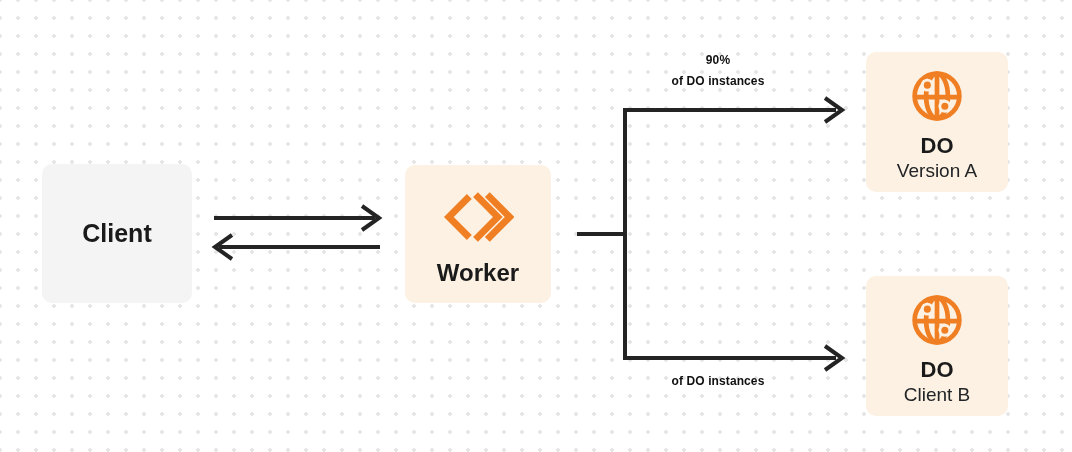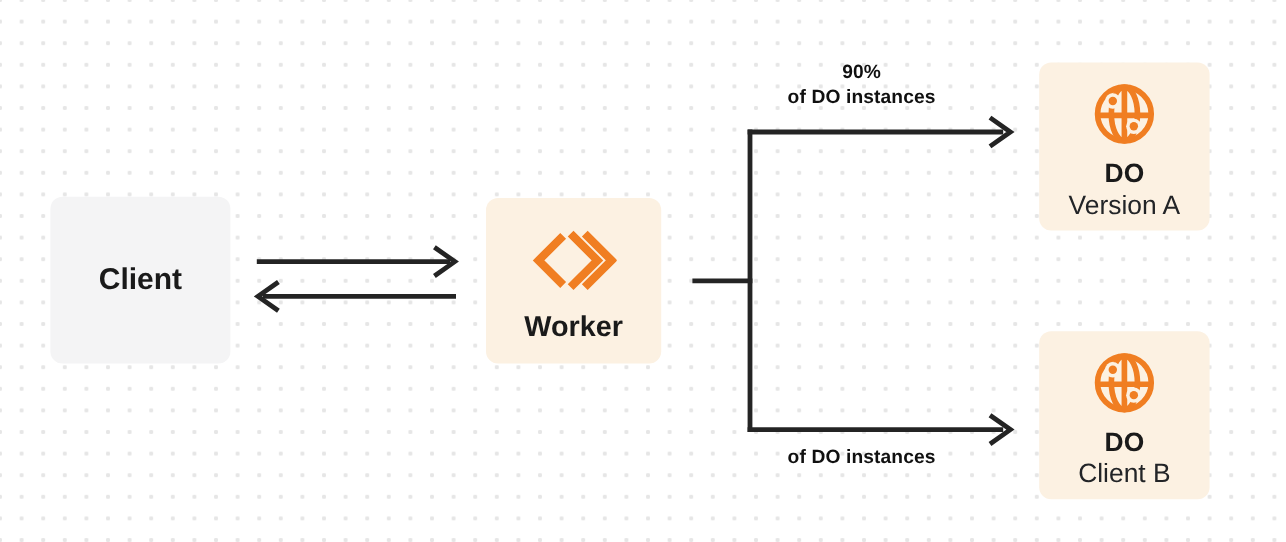--- a/index.html
+++ b/index.html
@@ -58,32 +58,32 @@
     background:var(--cream);
     padding-top:6px;
   }
   .node-do-a{top:52px;}
   .node-do-b{top:276px;}
   .node-do .node-title{
     font-size:22px;font-weight:700;color:var(--text);
     margin-top:8px;line-height:1.15;
   }
   .node-do .node-subtitle{
-    font-size:22px;font-weight:400;color:#222427;
+    font-size:19px;font-weight:400;color:#222427;
     line-height:1.25;
   }
   .icon{display:block;line-height:0;}
   .worker-icon svg{display:block;}
   .worker-icon path{stroke:var(--orange);fill:none;stroke-width:5.5;}
   .globe-icon .globe-stroke{stroke:var(--orange);fill:none;stroke-width:3.9;}
   .globe-icon .dot-gap{fill:var(--cream);}
   .globe-icon .dot{fill:var(--orange);}
   .edge-label{
     position:absolute;width:200px;text-align:center;
-    font-size:16px;font-weight:700;color:#101010;
+    font-size:12px;font-weight:700;color:#101010;
     line-height:21px;letter-spacing:.1px;
   }
   .edge-label-top{left:618px;top:50px;}
   .edge-label-bottom{left:618px;top:371px;}
 </style>
 </head>
 <body>
 
 <div class="canvas">
 

